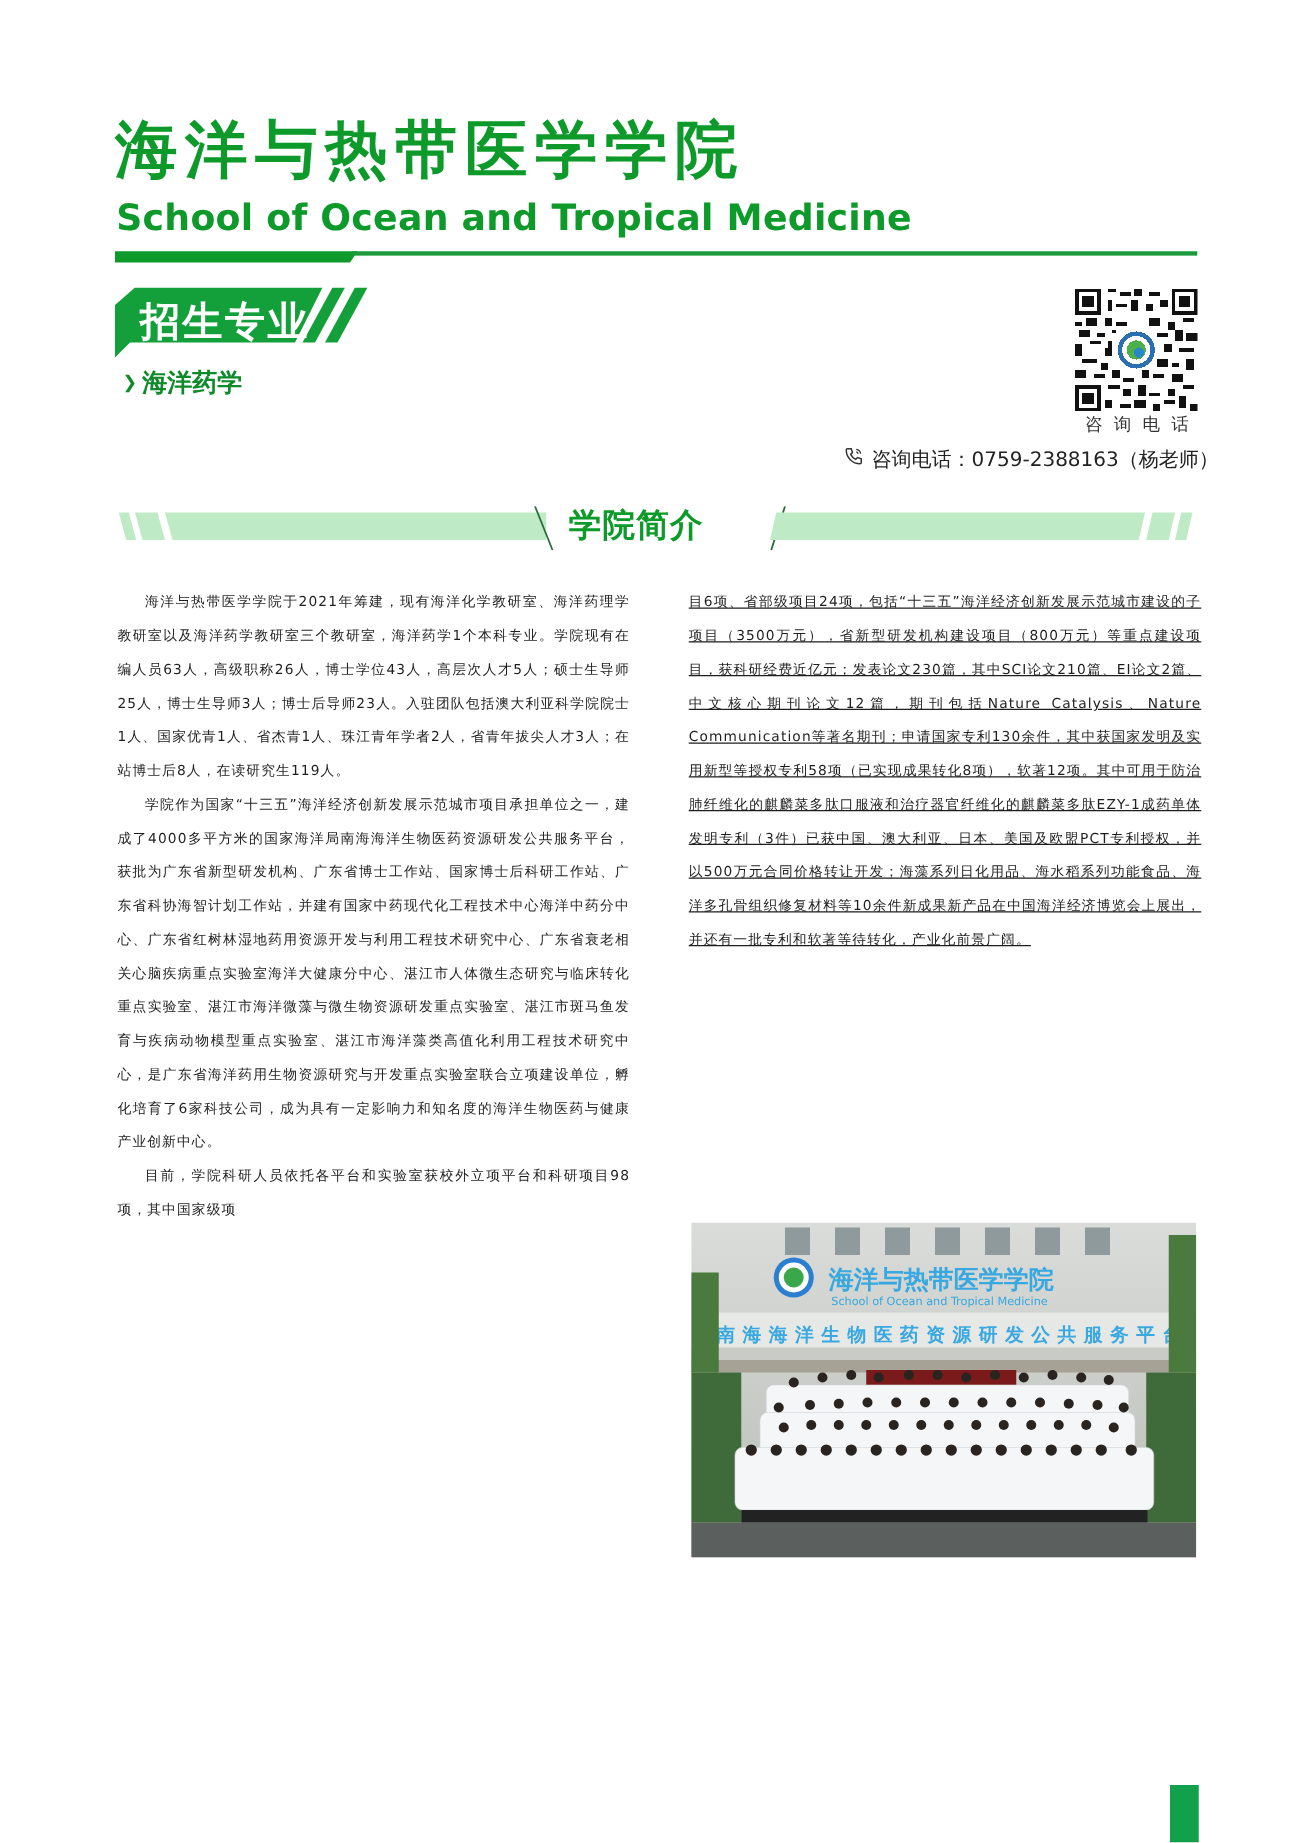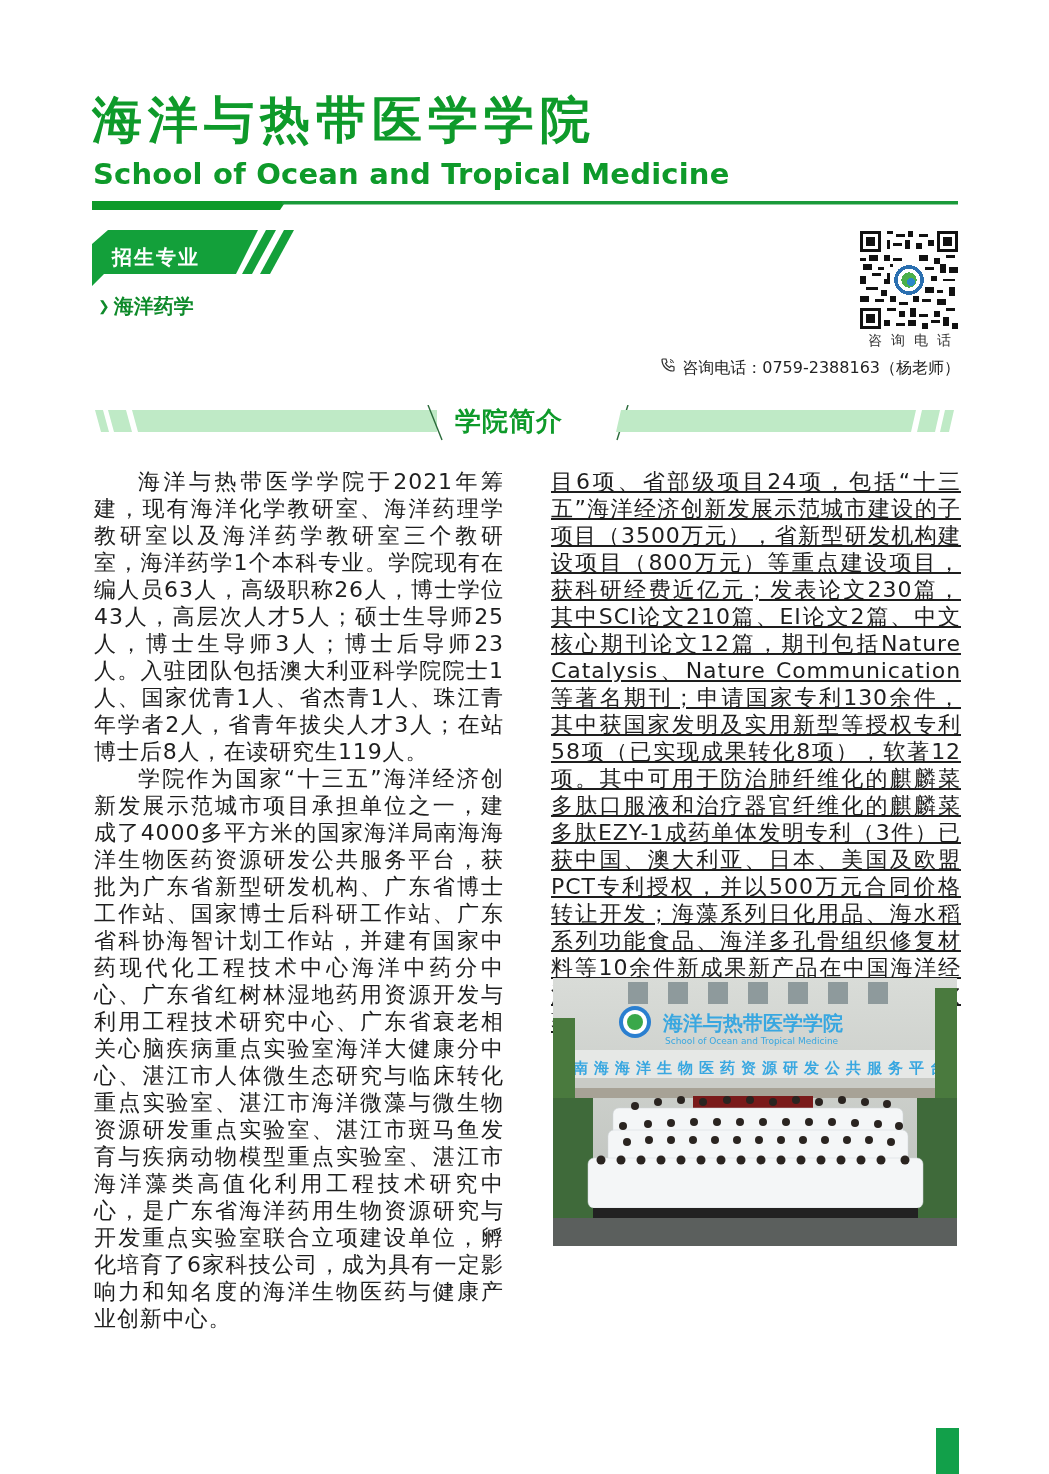--- a/index.html
+++ b/index.html
@@ -12,44 +12,44 @@
     left:92px; top:88px; font-size:50px; font-weight:bold; color:#0e9a2a;
     letter-spacing:6px; line-height:64px; white-space:nowrap;
   }
   .title-en {
     left:93px; top:154px; font-size:29px; font-weight:bold; color:#0e9a2a;
     line-height:40px; white-space:nowrap; letter-spacing:0.2px;
   }
   .header-rule { left:92px; top:198px; width:866px; height:14px; }
   .major-banner { left:92px; top:230px; width:210px; height:60px; }
   .major-banner-label {
-    left:112px; top:238px; font-size:20px; font-weight:bold; color:#fff;
+    left:112px; top:238px; font-size:32px; font-weight:bold; color:#fff;
     letter-spacing:2px; line-height:38px; white-space:nowrap;
   }
   .major-item {
     left:98px; top:292px; font-size:20px; font-weight:bold; color:#0e8a2a;
     line-height:28px; white-space:nowrap; display:flex; align-items:center; gap:4px;
   }
   .major-item .chev { font-size:14px; color:#0e8a2a; }
   .qr { left:860px; top:231px; width:98px; height:98px; }
   .qr-caption {
     left:856px; top:330px; width:104px; font-size:14px; color:#333;
     letter-spacing:9px; text-align:right; line-height:20px; white-space:nowrap;
   }
   .phone {
-    right:89px; top:356px; font-size:16px; color:#222; line-height:24px; white-space:nowrap;
+    right:74px; top:356px; font-size:16px; color:#222; line-height:24px; white-space:nowrap;
     display:flex; align-items:flex-start; gap:6px;
   }
   .section-bar { left:92px; top:405px; width:866px; height:36px; }
   .section-title {
     left:455px; top:400px; font-size:26px; font-weight:bold; color:#0e9a2a;
     line-height:42px; white-space:nowrap; letter-spacing:1px;
   }
   .col {
-    width:410px; font-size:22px; line-height:27px; color:#1e1e1e;
+    width:410px; font-size:11px; line-height:27px; color:#1e1e1e;
     text-align:justify; letter-spacing:0.9px;
   }
   .col p { margin:0; }
   .col p.indent { text-indent:2em; }
   .col-left { left:94px; top:468px; }
   .col-right { left:551px; top:468px;text-decoration:underline; }
   .photo { left:553px; top:978px; width:404px; height:268px; overflow:hidden; }
   .page-tab { left:936px; top:1428px; width:23px; height:46px; background:#12a04a; }
   .page-num {
     left:936px; top:1491px; width:23px; font-size:14px; color:#fff; text-align:center;
@@ -170,20 +170,21 @@
   <line x1="525" y1="35" x2="536" y2="0" stroke="#2a6a3a" stroke-width="1.4"></line>
   <polygon points="529,5 824,5 819,27 524,27" fill="#bfeac6"></polygon>
   <polygon points="830,5 848,5 843,27 825,27" fill="#bfeac6"></polygon>
   <polygon points="853,5 862,5 857,27 848,27" fill="#bfeac6"></polygon>
 </svg>
 <div class="abs section-title">学院简介</div>
 
 <div class="abs col col-left">
   <p class="indent">海洋与热带医学学院于2021年筹建，现有海洋化学教研室、海洋药理学教研室以及海洋药学教研室三个教研室，海洋药学1个本科专业。学院现有在编人员63人，高级职称26人，博士学位43人，高层次人才5人；硕士生导师25人，博士生导师3人；博士后导师23人。入驻团队包括澳大利亚科学院院士1人、国家优青1人、省杰青1人、珠江青年学者2人，省青年拔尖人才3人；在站博士后8人，在读研究生119人。</p>
   <p class="indent">学院作为国家“十三五”海洋经济创新发展示范城市项目承担单位之一，建成了4000多平方米的国家海洋局南海海洋生物医药资源研发公共服务平台，获批为广东省新型研发机构、广东省博士工作站、国家博士后科研工作站、广东省科协海智计划工作站，并建有国家中药现代化工程技术中心海洋中药分中心、广东省红树林湿地药用资源开发与利用工程技术研究中心、广东省衰老相关心脑疾病重点实验室海洋大健康分中心、湛江市人体微生态研究与临床转化重点实验室、湛江市海洋微藻与微生物资源研发重点实验室、湛江市斑马鱼发育与疾病动物模型重点实验室、湛江市海洋藻类高值化利用工程技术研究中心，是广东省海洋药用生物资源研究与开发重点实验室联合立项建设单位，孵化培育了6家科技公司，成为具有一定影响力和知名度的海洋生物医药与健康产业创新中心。</p>
+  <p class="indent">目前，学院科研人员依托各平台和实验室获校外立项平台和科研项目98项，其中国家级项</p>
 </div>
 <div class="abs col col-right">
   <p>目6项、省部级项目24项，包括“十三五”海洋经济创新发展示范城市建设的子项目（3500万元），省新型研发机构建设项目（800万元）等重点建设项目，获科研经费近亿元；发表论文230篇，其中SCI论文210篇、EI论文2篇、中文核心期刊论文12篇，期刊包括Nature Catalysis、Nature Communication等著名期刊；申请国家专利130余件，其中获国家发明及实用新型等授权专利58项（已实现成果转化8项），软著12项。其中可用于防治肺纤维化的麒麟菜多肽口服液和治疗器官纤维化的麒麟菜多肽EZY-1成药单体发明专利（3件）已获中国、澳大利亚、日本、美国及欧盟PCT专利授权，并以500万元合同价格转让开发；海藻系列日化用品、海水稻系列功能食品、海洋多孔骨组织修复材料等10余件新成果新产品在中国海洋经济博览会上展出，并还有一批专利和软著等待转化，产业化前景广阔。</p>
 </div>
 
 <svg class="abs photo" viewBox="0 0 404 268" preserveAspectRatio="none">
   <defs>
     <linearGradient id="bldg" x1="0" y1="0" x2="0" y2="1">
       <stop offset="0" stop-color="#d9dcd8"></stop>
         <stop offset="1" stop-color="#b9bdb8"></stop>

